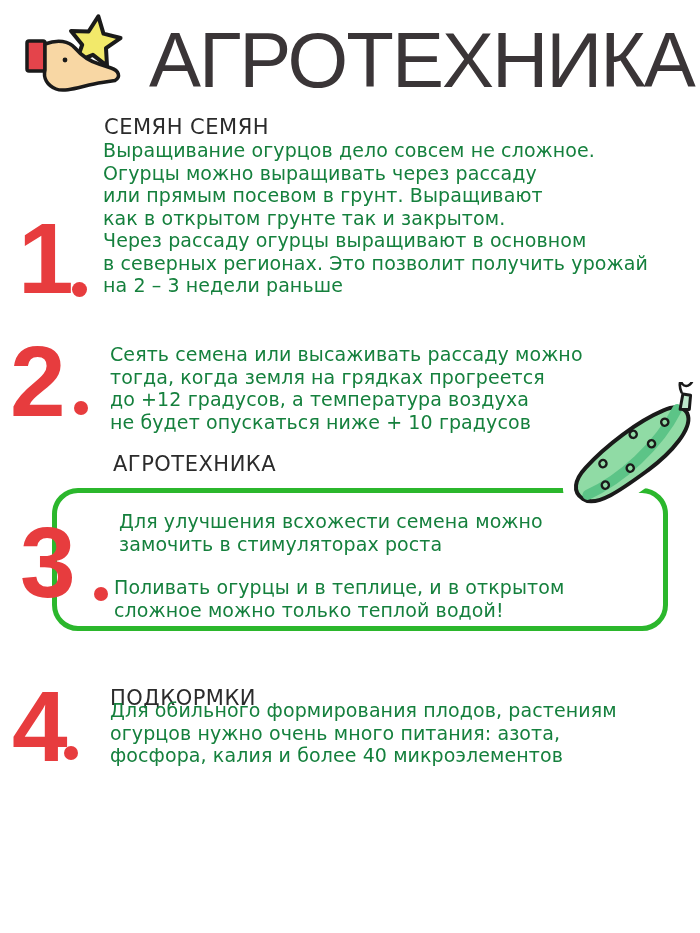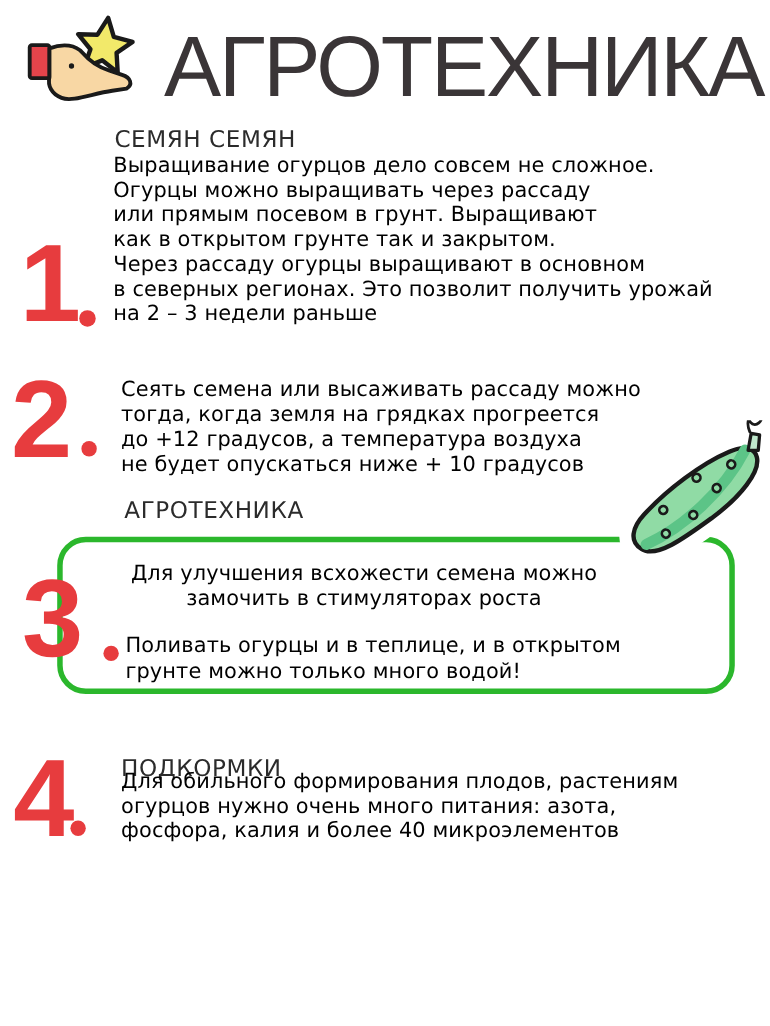--- a/index.html
+++ b/index.html
@@ -14,21 +14,21 @@
     font-size:78px;line-height:1;font-weight:400;color:#3a3537;
     letter-spacing:-2px;white-space:nowrap;
   }
   
   .heading{
     font-size:21px;line-height:1.2;color:#2b2b2b;letter-spacing:.5px;
     white-space:nowrap;font-weight:400;
   }
   
   .body{
-    font-size:19px;line-height:22.5px;color:#000000;letter-spacing:.1px;
+    font-size:19px;line-height:22.5px;color:#15803d;letter-spacing:.1px;
     white-space:pre-line;
   }
   
   .num{
     font-family:"Liberation Sans",sans-serif;font-weight:700;
     font-size:100px;line-height:1;color:#e73c3e;z-index:5;
   }
   .numdot{
     background:#e73c3e;border-radius:50%;z-index:5;
   }
@@ -74,24 +74,24 @@
   <div class="abs numdot" style="left:74px;top:401px;width:14px;height:14px;"></div>
   <div class="abs body" style="left:110px;top:343px;">Сеять семена или высаживать рассаду можно
 тогда, когда земля на грядках прогреется
 до +12 градусов, а температура воздуха
 не будет опускаться ниже + 10 градусов</div>
 
   <div class="abs heading" style="left:113px;top:452px;">АГРОТЕХНИКА</div>
   <div class="abs greenbox"></div>
   <div class="abs num" style="left:20px;top:512px;">3</div>
   <div class="abs numdot" style="left:94px;top:587px;width:14px;height:14px;"></div>
-  <div class="abs body z-top" style="left:119px;top:510px;text-align:center;">Для улучшения всхожести семена можно
+  <div class="abs body z-top" style="left:119px;top:510px;">Для улучшения всхожести семена можно
 замочить в стимуляторах роста</div>
   <div class="abs body z-top" style="left:114px;top:576px;">Поливать огурцы и в теплице, и в открытом
-грунте можно только много водой!</div>
+сложное можно только теплой водой!</div>
 
   <svg class="abs icon-svg z-top" style="left:548px;top:382px;" width="160" height="150" viewBox="0 0 160 150">
     <g transform="translate(12,102) rotate(-40)">
 
       <path d="M8 26 C4 14 14 6 30 4 C60 0 100 2 126 10 C140 14 146 22 142 30 C136 42 108 48 76 46 C46 44 12 42 8 26 Z" fill="#ffffff" stroke="#ffffff" stroke-width="26" stroke-linejoin="round"></path>
       <circle cx="152" cy="4" r="22" fill="#ffffff"></circle>
 
       <path d="M8 26 C4 14 14 6 30 4 C60 0 100 2 126 10 C140 14 146 22 142 30 C136 42 108 48 76 46 C46 44 12 42 8 26 Z" fill="#90dba5" stroke="#1a1a1a" stroke-width="4" stroke-linejoin="round"></path>
 
       <path d="M14 26 C50 36 100 34 138 18" fill="none" stroke="#5cc487" stroke-width="10" stroke-linecap="round"></path>

